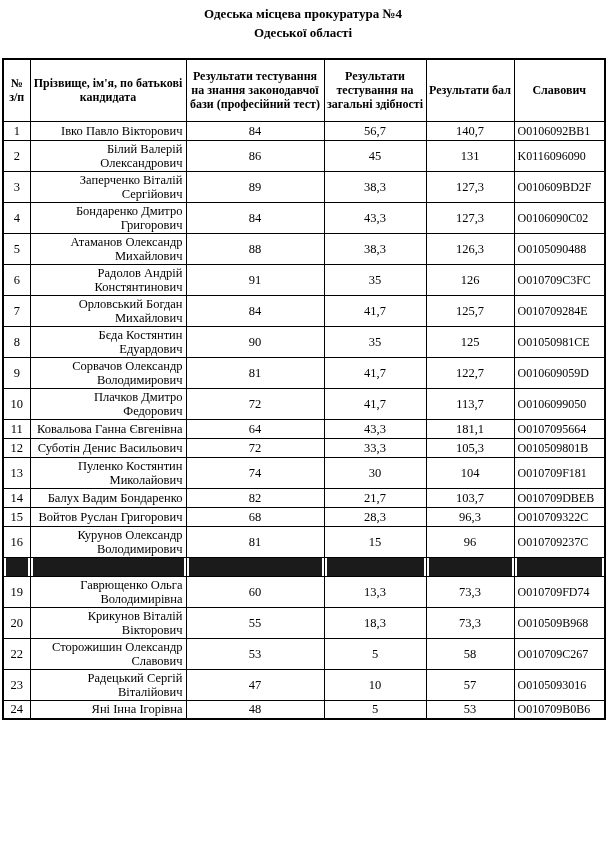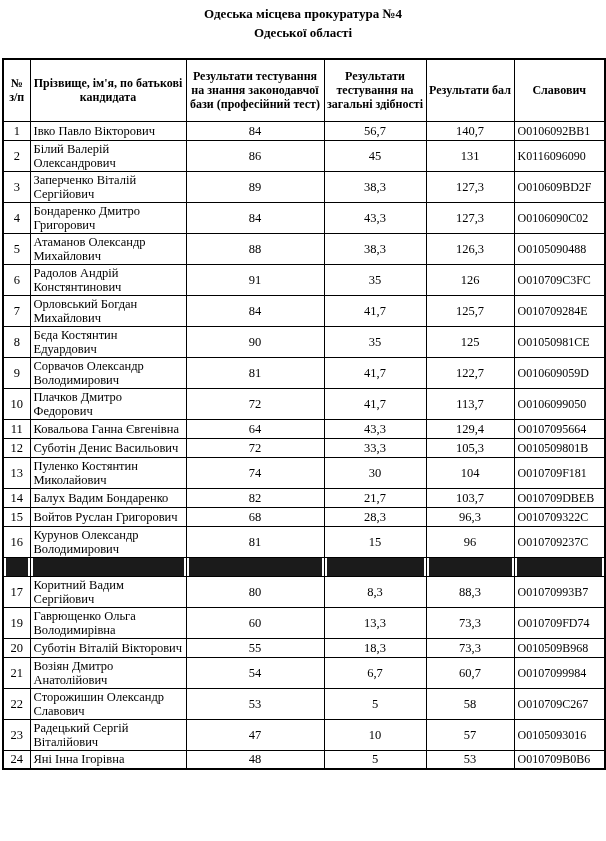--- a/index.html
+++ b/index.html
@@ -44,21 +44,21 @@
     height: 62px;
     padding: 2px 2px;
   }
   tbody td {
     font-size: 12.5px;
     line-height: 14px;
     vertical-align: middle;
     padding: 1px 3px;
   }
   td.c-num   { text-align: center; }
-  td.c-name  { text-align: left; }
+  td.c-name  { text-align: right; }
   td.c-val   { text-align: center; }
   td.c-note  { text-align: left; font-size: 12px; }
   tbody tr { height: 19px; }
   tr.sep-row { height: 19px; }
   tr.sep-row td {
     background: #1b1b1b;
     box-shadow: inset 2px 0 0 #ffffff, inset -2px 0 0 #ffffff;
     padding: 0;
   }
 </style>
@@ -170,21 +170,21 @@
       <td class="c-val">72</td>
       <td class="c-val">41,7</td>
       <td class="c-val">113,7</td>
       <td class="c-note">O0106099050</td>
     </tr>
         <tr>
       <td class="c-num">11</td>
       <td class="c-name">Ковальова Ганна Євгенівна</td>
       <td class="c-val">64</td>
       <td class="c-val">43,3</td>
-      <td class="c-val">129,4</td>
+      <td class="c-val">181,1</td>
       <td class="c-note">O0107095664</td>
     </tr>
         <tr>
       <td class="c-num">12</td>
       <td class="c-name">Суботін Денис Васильович</td>
       <td class="c-val">72</td>
       <td class="c-val">33,3</td>
       <td class="c-val">105,3</td>
       <td class="c-note">O010509801B</td>
     </tr>
@@ -222,50 +222,34 @@
     </tr>
         <tr class="sep-row">
       <td></td>
       <td></td>
       <td></td>
       <td></td>
       <td></td>
       <td></td>
     </tr>
         <tr>
-      <td class="c-num">17</td>
-      <td class="c-name">Коритний Вадим Сергійович</td>
-      <td class="c-val">80</td>
-      <td class="c-val">8,3</td>
-      <td class="c-val">88,3</td>
-      <td class="c-note">O01070993B7</td>
-    </tr>
-        <tr>
       <td class="c-num">19</td>
       <td class="c-name">Гаврющенко Ольга Володимирівна</td>
       <td class="c-val">60</td>
       <td class="c-val">13,3</td>
       <td class="c-val">73,3</td>
       <td class="c-note">O010709FD74</td>
     </tr>
         <tr>
       <td class="c-num">20</td>
-      <td class="c-name">Суботін Віталій Вікторович</td>
+      <td class="c-name">Крикунов Віталій Вікторович</td>
       <td class="c-val">55</td>
       <td class="c-val">18,3</td>
       <td class="c-val">73,3</td>
       <td class="c-note">O010509B968</td>
-    </tr>
-        <tr>
-      <td class="c-num">21</td>
-      <td class="c-name">Возіян Дмитро Анатолійович</td>
-      <td class="c-val">54</td>
-      <td class="c-val">6,7</td>
-      <td class="c-val">60,7</td>
-      <td class="c-note">O0107099984</td>
     </tr>
         <tr>
       <td class="c-num">22</td>
       <td class="c-name">Сторожишин Олександр Славович</td>
       <td class="c-val">53</td>
       <td class="c-val">5</td>
       <td class="c-val">58</td>
       <td class="c-note">O010709C267</td>
     </tr>
         <tr>

